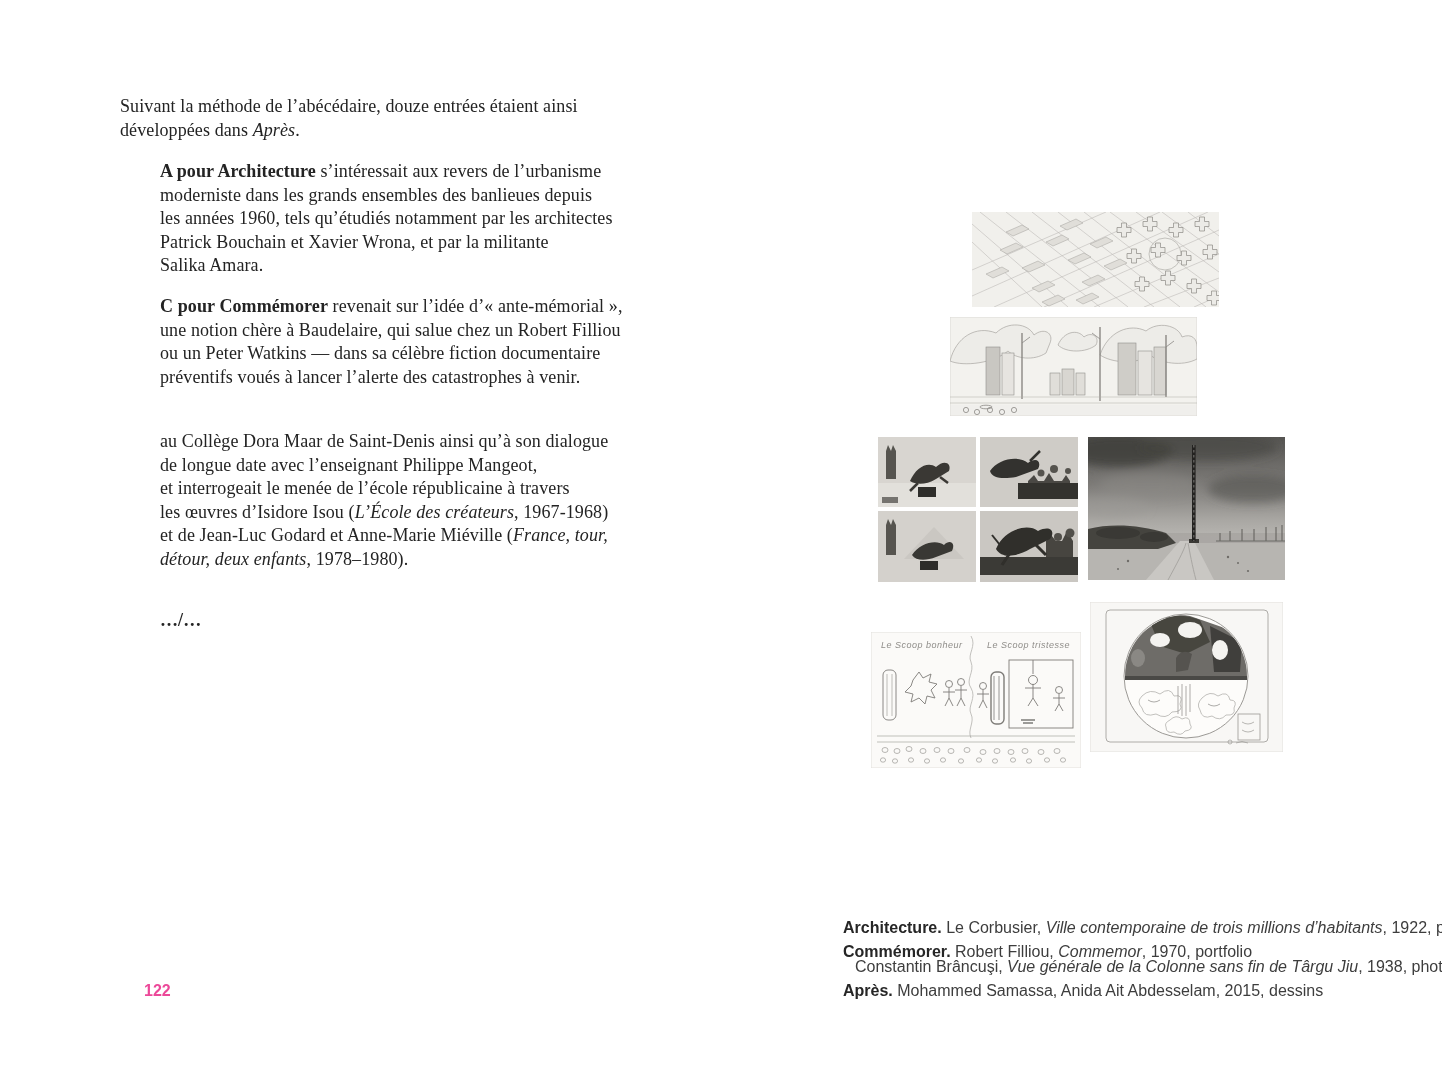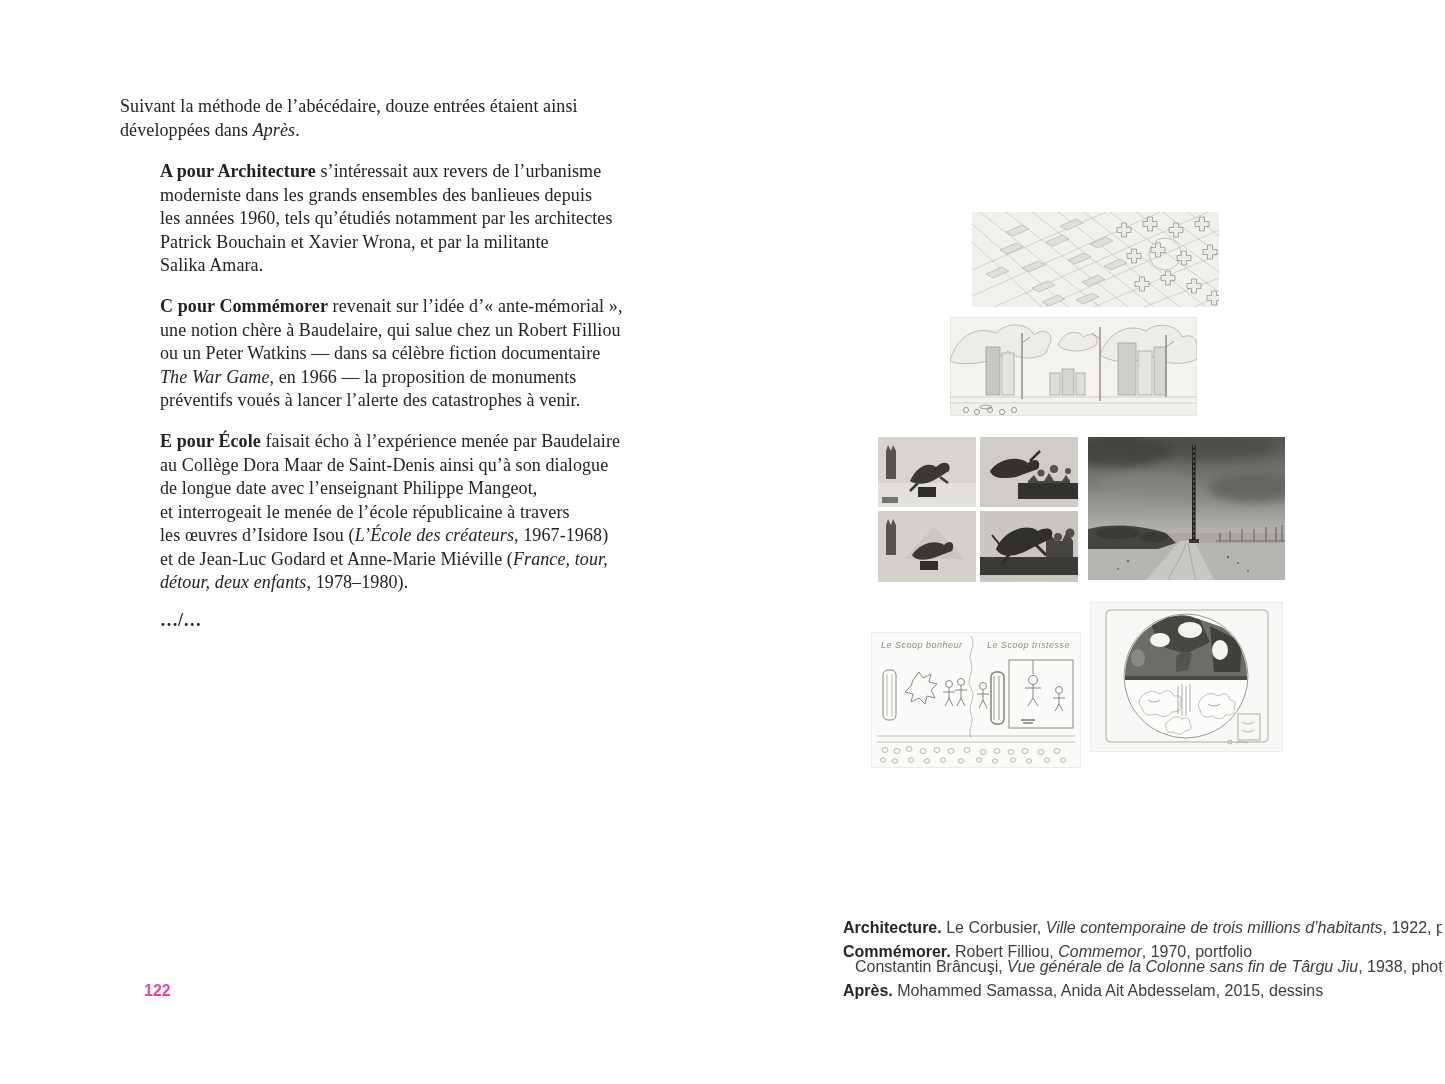--- a/index.html
+++ b/index.html
@@ -35,25 +35,23 @@
       <div class="tl"><span class="seg-b">A pour Architecture</span><span class="seg-n"> s’intéressait aux revers de l’urbanisme</span></div>
       <div class="tl"><span class="seg-n">moderniste dans les grands ensembles des banlieues depuis</span></div>
       <div class="tl"><span class="seg-n">les années 1960, tels qu’étudiés notamment par les architectes</span></div>
       <div class="tl"><span class="seg-n">Patrick Bouchain et Xavier Wrona, et par la militante</span></div>
       <div class="tl"><span class="seg-n">Salika Amara.</span></div>
     </div>
   <div class="block" style="left:160px;top:295px">
       <div class="tl"><span class="seg-b">C pour Commémorer</span><span class="seg-n"> revenait sur l’idée d’« ante-mémorial »,</span></div>
       <div class="tl"><span class="seg-n">une notion chère à Baudelaire, qui salue chez un Robert Filliou</span></div>
       <div class="tl"><span class="seg-n">ou un Peter Watkins — dans sa célèbre fiction documentaire</span></div>
-      <div class="tl"><span class="seg-i">The War Game</span><span class="seg-n">, en 1966 — la proposition de monuments</span></div>
       <div class="tl"><span class="seg-n">préventifs voués à lancer l’alerte des catastrophes à venir.</span></div>
     </div>
   <div class="block" style="left:160px;top:430px">
-      <div class="tl"><span class="seg-b">E pour École</span><span class="seg-n"> faisait écho à l’expérience menée par Baudelaire</span></div>
       <div class="tl"><span class="seg-n">au Collège Dora Maar de Saint-Denis ainsi qu’à son dialogue</span></div>
       <div class="tl"><span class="seg-n">de longue date avec l’enseignant Philippe Mangeot,</span></div>
       <div class="tl"><span class="seg-n">et interrogeait le menée de l’école républicaine à travers</span></div>
       <div class="tl"><span class="seg-n">les œuvres d’Isidore Isou (</span><span class="seg-i">L’École des créateurs</span><span class="seg-n">, 1967-1968)</span></div>
       <div class="tl"><span class="seg-n">et de Jean-Luc Godard et Anne-Marie Miéville (</span><span class="seg-i">France, tour,</span></div>
       <div class="tl"><span class="seg-i">détour, deux enfants</span><span class="seg-n">, 1978–1980).</span></div>
     </div>
   <div class="block" style="left:160px;top:609px">
       <div class="tl"><span class="seg-b">…/…</span></div>
     </div>

